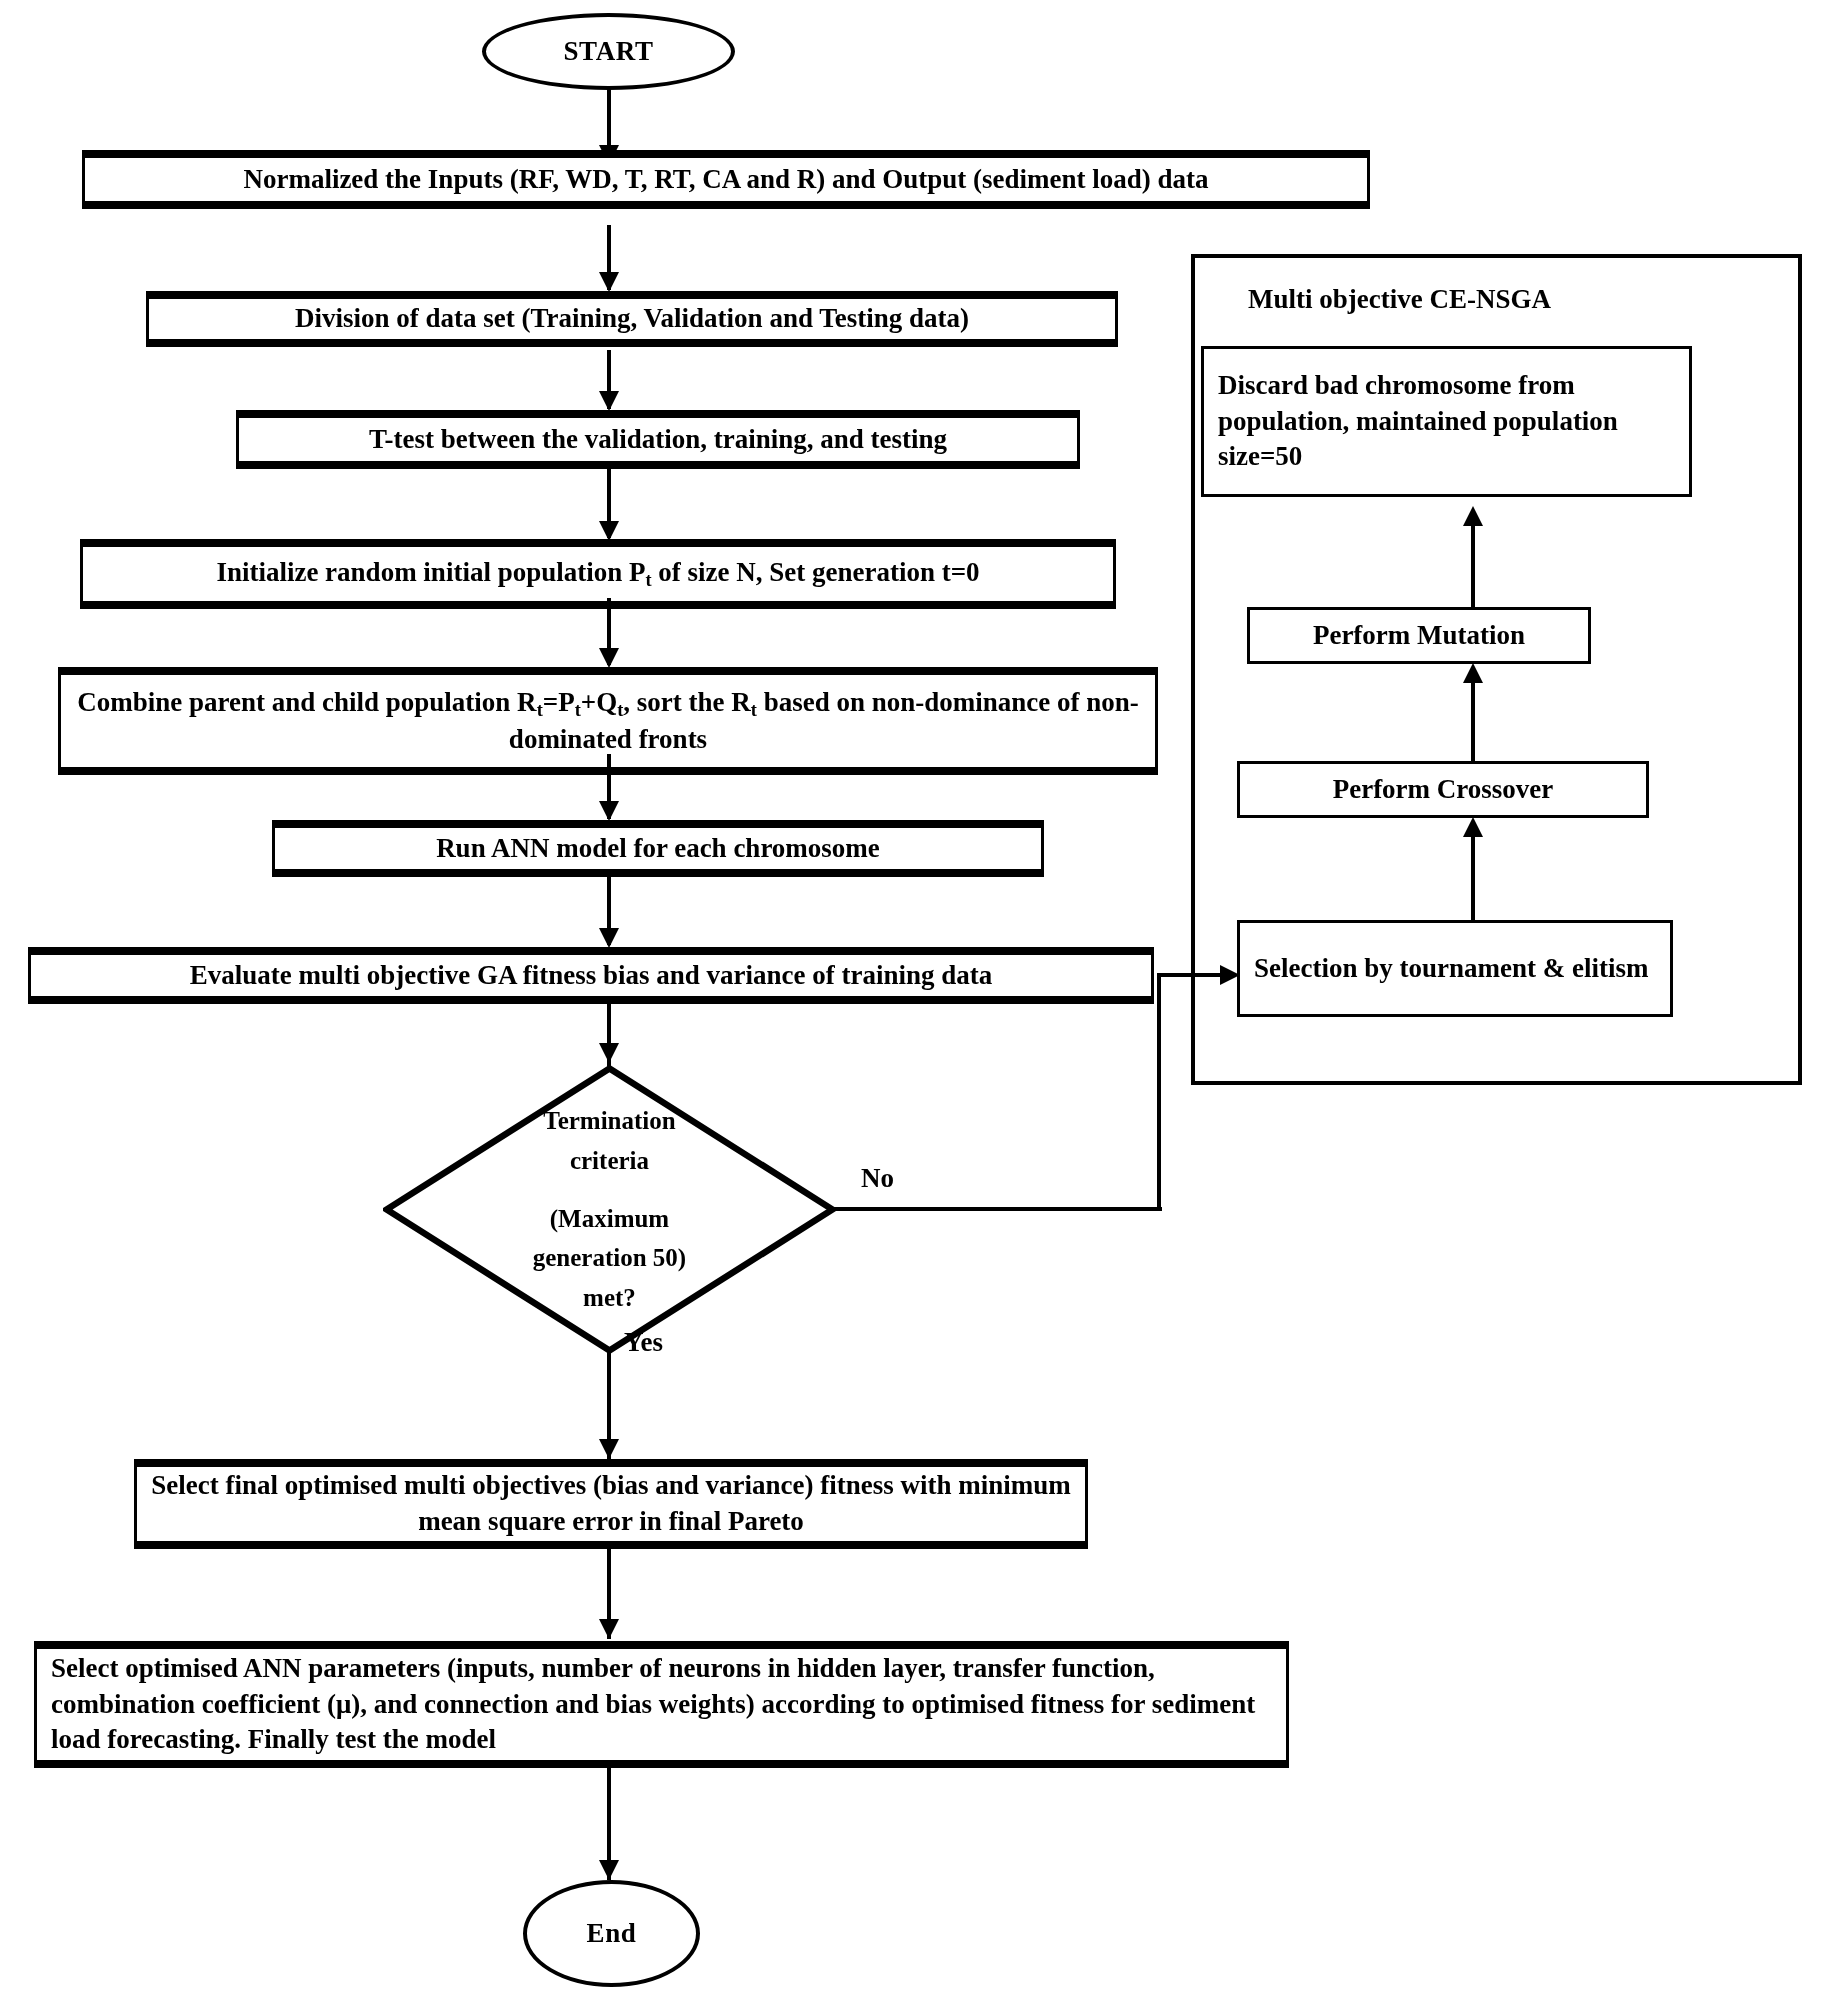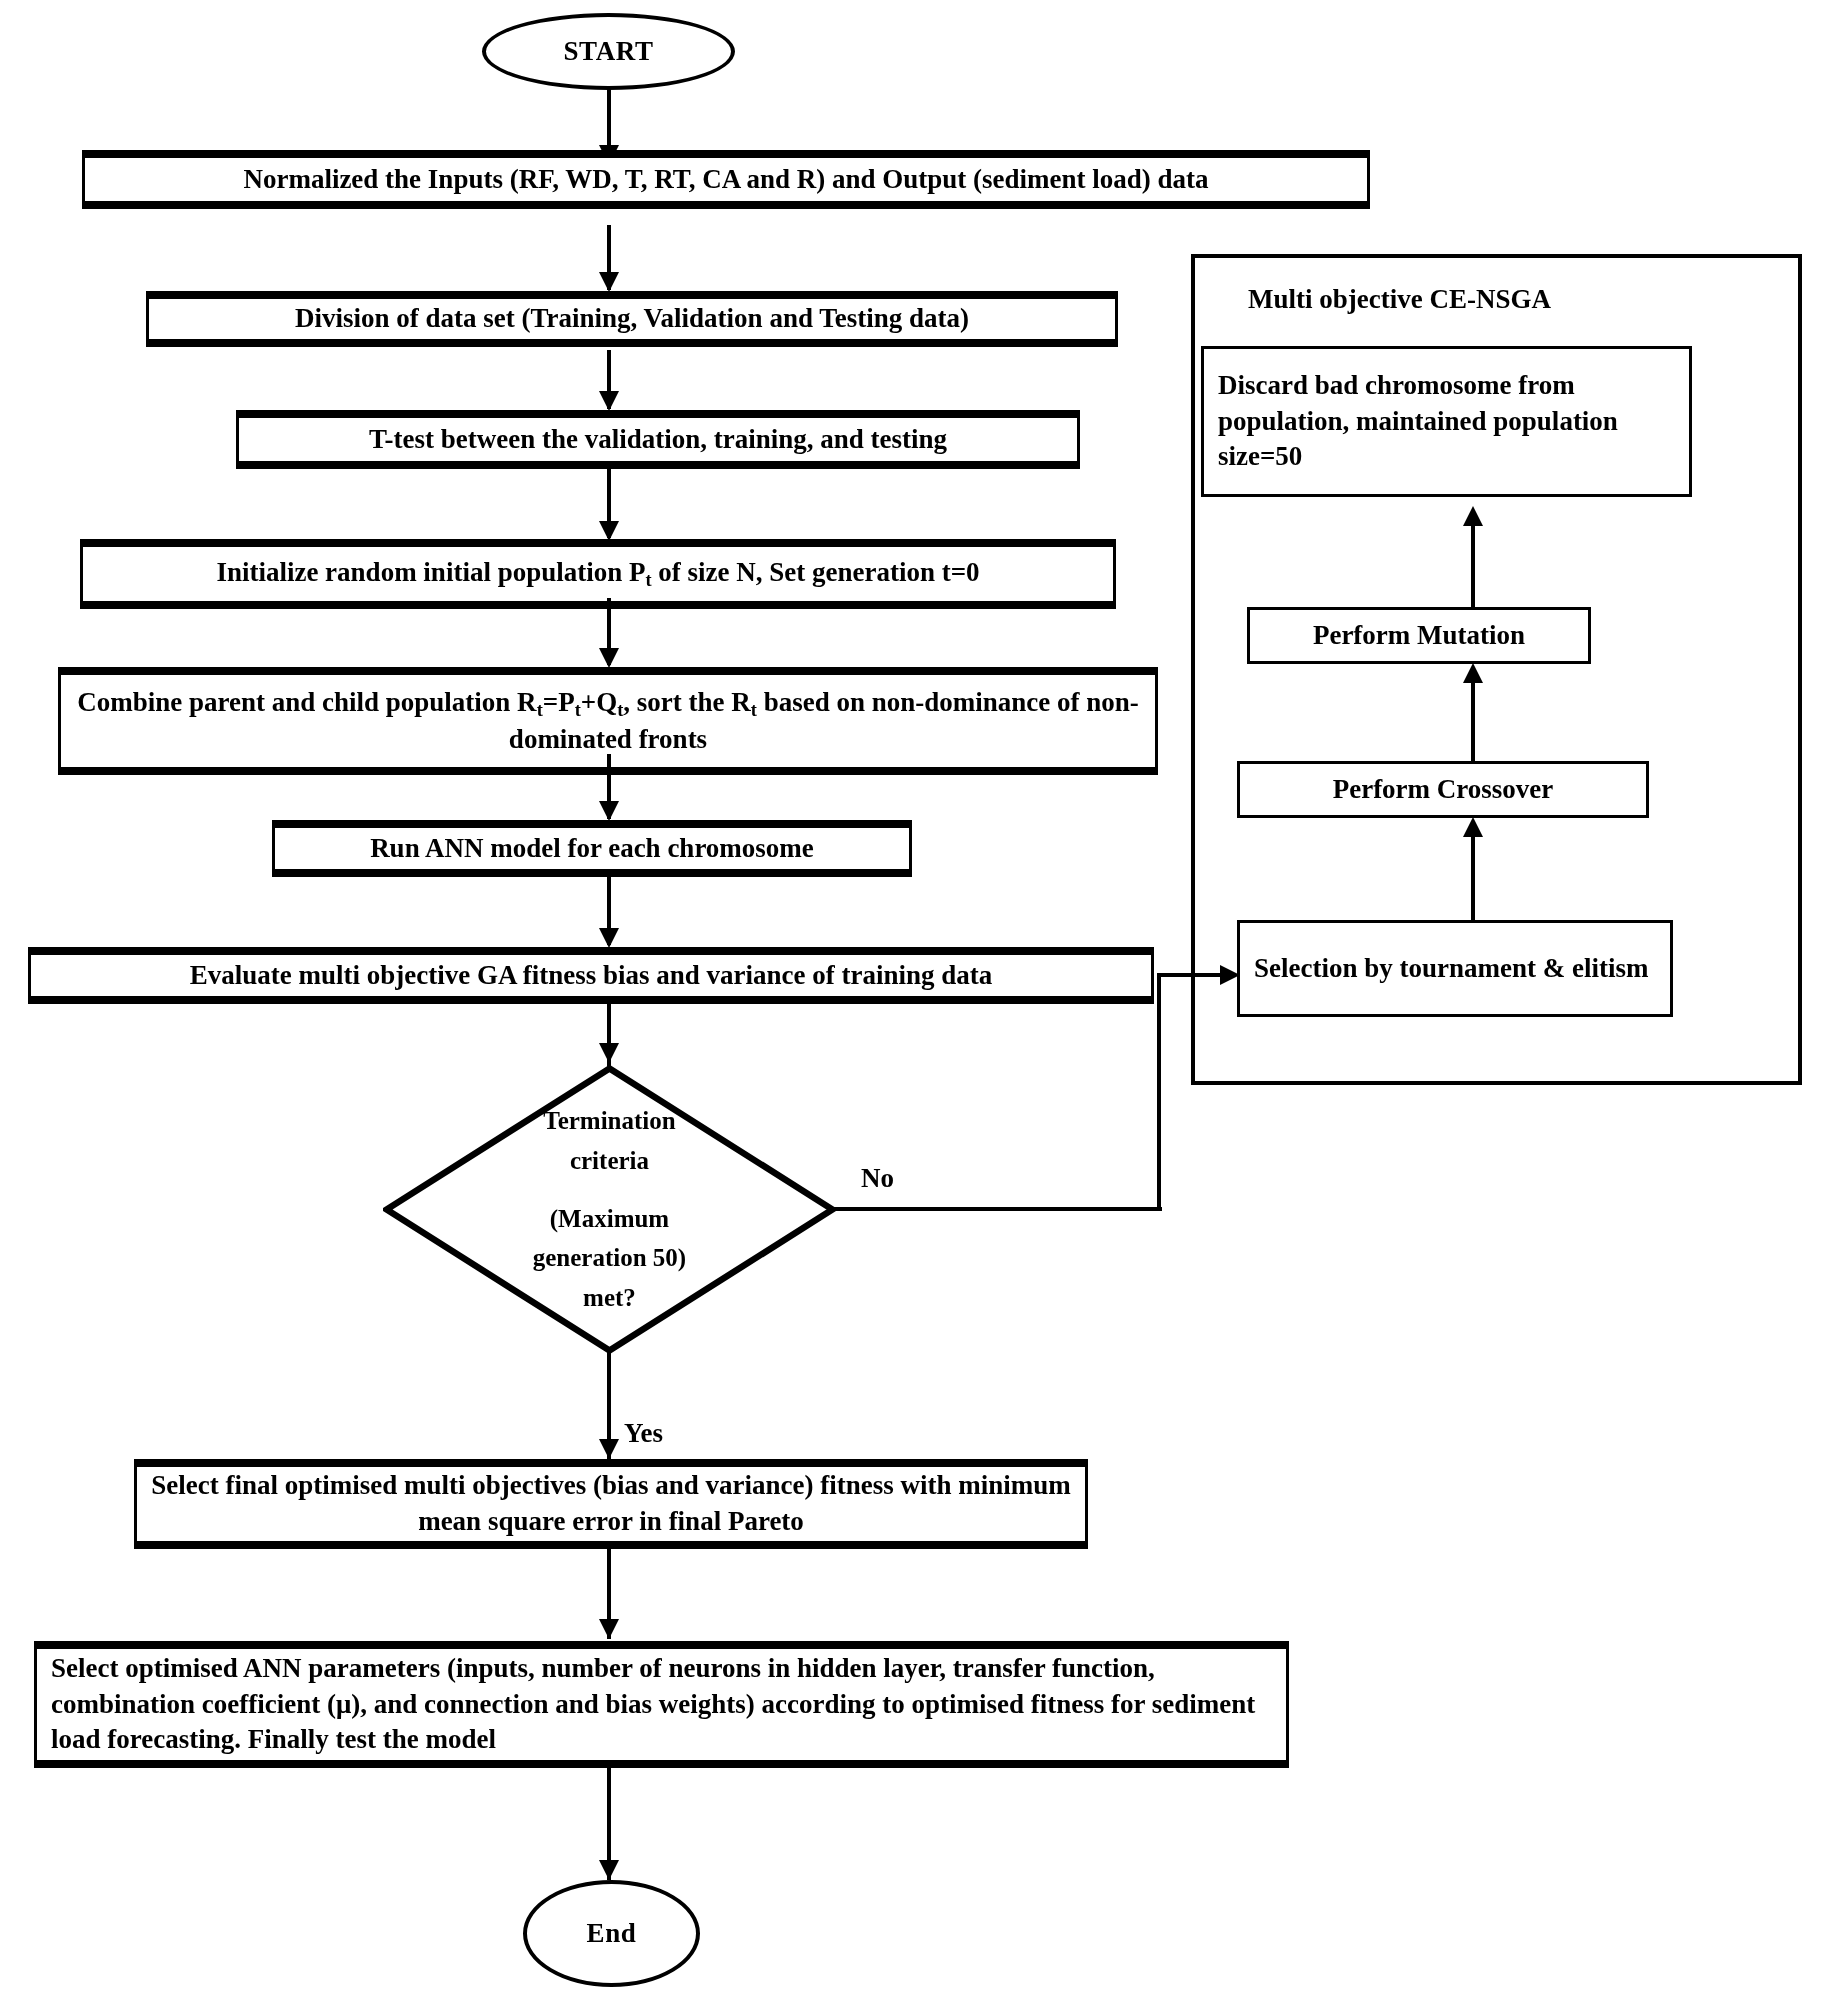--- a/index.html
+++ b/index.html
@@ -173,21 +173,21 @@
   <div class="vline" style="left:607px; top:598px; height:67px;"></div>
   <div class="arrow-down" style="left:599px; top:648px;"></div>
 
   <div class="node thickrule" style="left:58px; top:667px; width:1100px; height:108px; font-size:27px;">
     <span>Combine parent and child population R<sub>t</sub>=P<sub>t</sub>+Q<sub>t</sub>, sort the R<sub>t</sub> based on non-dominance of non-dominated fronts</span>
   </div>
 
   <div class="vline" style="left:607px; top:754px; height:65px;"></div>
   <div class="arrow-down" style="left:599px; top:801px;"></div>
 
-  <div class="node thickrule" style="left:272px; top:820px; width:640px; height:57px; font-size:27px;">
+  <div class="node thickrule" style="left:272px; top:820px; width:772px; height:57px; font-size:27px;">
     <span>Run ANN model for each chromosome</span>
   </div>
 
   <div class="vline" style="left:607px; top:876px; height:69px;"></div>
   <div class="arrow-down" style="left:599px; top:928px;"></div>
 
   <div class="node thickrule" style="left:28px; top:947px; width:1126px; height:57px; font-size:27px;">
     <span>Evaluate multi objective GA fitness bias and variance of training data</span>
   </div>
 
@@ -208,21 +208,21 @@
   </div>
 
   <div class="hline" style="left:833px; top:1207px; width:329px;"></div>
   <div class="vline" style="left:1157px; top:973px; height:238px;"></div>
   <div class="hline" style="left:1157px; top:973px; width:68px;"></div>
   <div class="arrow-right" style="left:1220px; top:965px;"></div>
   <div class="edge-label" style="left:861px; top:1163px; font-size:27px;">No</div>
 
   <div class="vline" style="left:607px; top:1352px; height:107px;"></div>
   <div class="arrow-down" style="left:599px; top:1439px;"></div>
-  <div class="edge-label" style="left:624px; top:1418px; font-size:27px;">Yes</div>
+  <div class="edge-label" style="left:624px; top:1327px; font-size:27px;">Yes</div>
 
   <div class="node thickrule" style="left:134px; top:1459px; width:954px; height:90px; font-size:27px;">
     <span>Select final optimised multi objectives (bias and variance) fitness with minimum mean square error in final Pareto</span>
   </div>
 
   <div class="vline" style="left:607px; top:1549px; height:90px;"></div>
   <div class="arrow-down" style="left:599px; top:1619px;"></div>
 
   <div class="node thickrule left" style="left:34px; top:1641px; width:1255px; height:127px; font-size:27px; padding-left:14px;">
     <span>Select optimised ANN parameters (inputs, number of neurons in hidden layer, transfer function, combination coefficient (μ), and connection and bias weights) according to optimised fitness for sediment load forecasting. Finally test the model</span>

